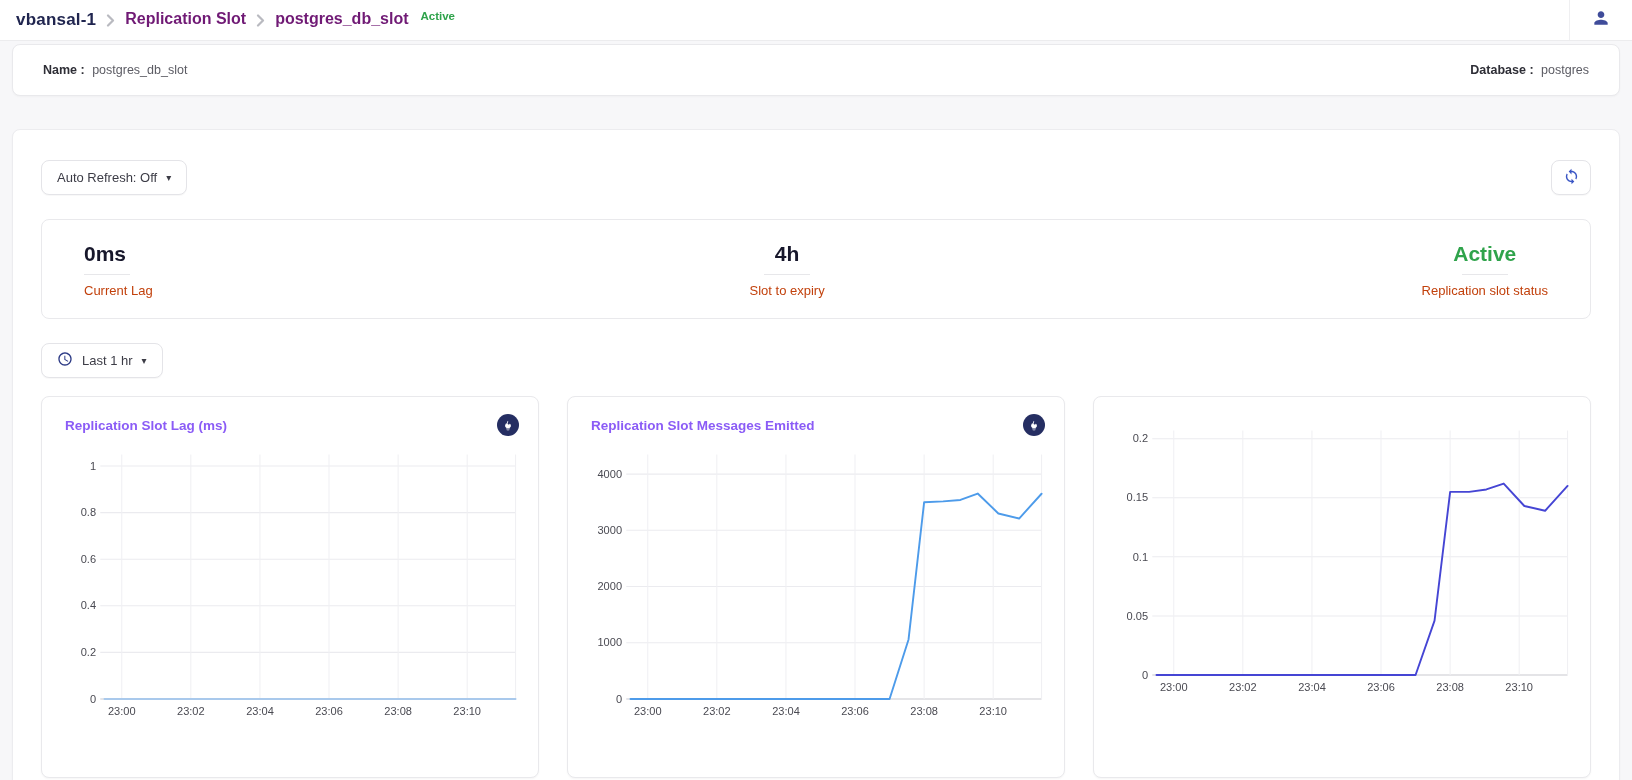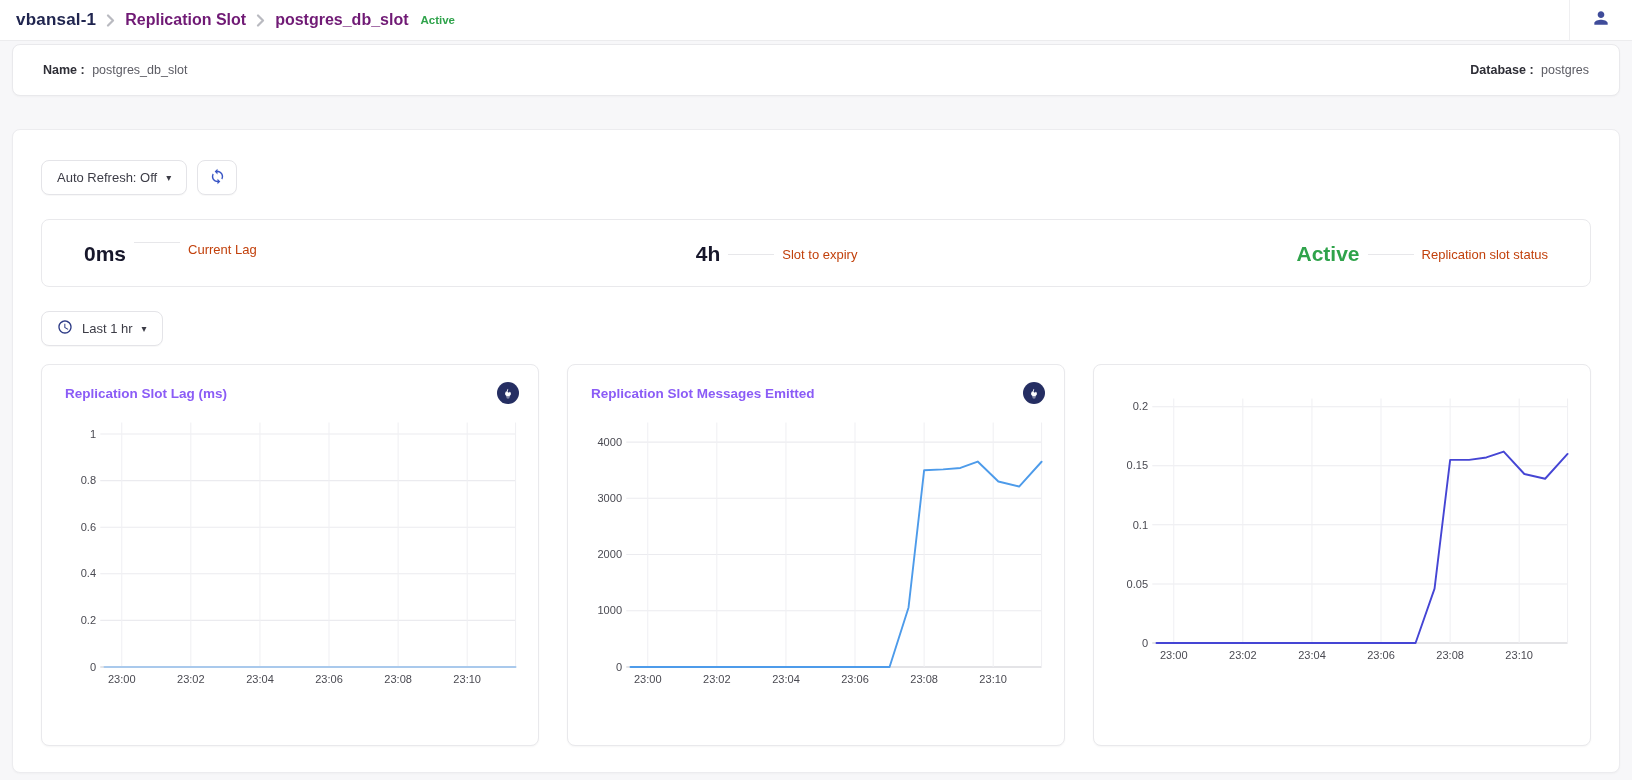--- a/index.html
+++ b/index.html
@@ -2,51 +2,51 @@
 <html><head>
 <meta charset="utf-8">
 <style>
   * { margin:0; padding:0; box-sizing:border-box; }
   html,body { width:1632px; height:780px; overflow:hidden; }
   body { background:#f7f7f9; font-family:"Liberation Sans", sans-serif; color:#33333a; }
 
   
   .header { height:41px; background:#fff; border-bottom:1px solid #ececee;
             display:flex; align-items:center; justify-content:space-between; padding-left:16px; }
-  .crumbs { display:flex; align-items:center; gap:10px; }
+  .crumbs { display:flex; gap:10px; }
   .crumb-root { font-weight:700; font-size:17px; color:#20254f; letter-spacing:.2px; }
   .crumb { font-weight:600; font-size:16px; color:#701a75; }
   .chev-icon { display:flex; align-items:center; }
   .badge-active { color:#2fa34b; font-weight:700; font-size:11.5px; margin-left:2px; }
   .header-right { display:flex; align-items:stretch; height:100%; }
   .header-divider { width:1px; background:#efeff1; }
   .user-btn { width:62px; display:flex; align-items:center; justify-content:center; cursor:pointer; }
 
   .content { padding:0 12px; }
 
   
   .info-bar { margin-top:3px; background:#fff; border:1px solid #e9e9ec; border-radius:8px;
               height:52px; display:flex; align-items:center; justify-content:space-between;
               padding:0 30px; font-size:12.5px; color:#5b5b63; box-shadow:0 1px 2px rgba(0,0,0,.03); }
   .info-label { font-weight:700; color:#2e2e36; margin-right:4px; }
 
   
   .main-panel { margin-top:33px; background:#fff; border:1px solid #ececef; border-radius:8px;
                 padding:30px 28px 26px; box-shadow:0 1px 2px rgba(0,0,0,.03); }
-  .toolbar { display:flex; justify-content:flex-start; gap:10px; }
+  .toolbar { display:flex; justify-content:space-between; gap:10px; }
   .btn { background:#fff; border:1px solid #e4e4e8; border-radius:8px; height:35px;
          display:flex; align-items:center; gap:9px; padding:0 15px; font-size:13px;
          color:#3c3c46; cursor:pointer; box-shadow:0 1px 1px rgba(0,0,0,.03); }
   .icon-btn { width:40px; justify-content:center; padding:0; }
   .caret { font-size:10px; color:#3c3c46; line-height:1; }
 
   
   .stats-card { margin-top:24px; border:1px solid #e9e9ec; border-radius:8px;
                 padding:22px 42px 20px; display:flex; justify-content:space-between; }
-  .stat { display:flex; align-items:center; gap:8px;justify-content:center; }
+  .stat { display:flex; flex-direction:column; align-items:center; gap:8px;justify-content:center; }
   .stat.left { align-items:flex-start; }
   .stat-value { font-size:21px; font-weight:700; color:#17172b; }
   .stat-value.green { color:#2fa34b; }
   .stat-divider { width:46px; height:1px; background:#e7e7ea; }
   .stat-label { font-size:13px; color:#c2410c; }
 
   .range-row { margin-top:24px; display:flex; justify-content:flex-start; }
 
   
   .charts-row { margin-top:18px; display:flex; gap:28px; }

